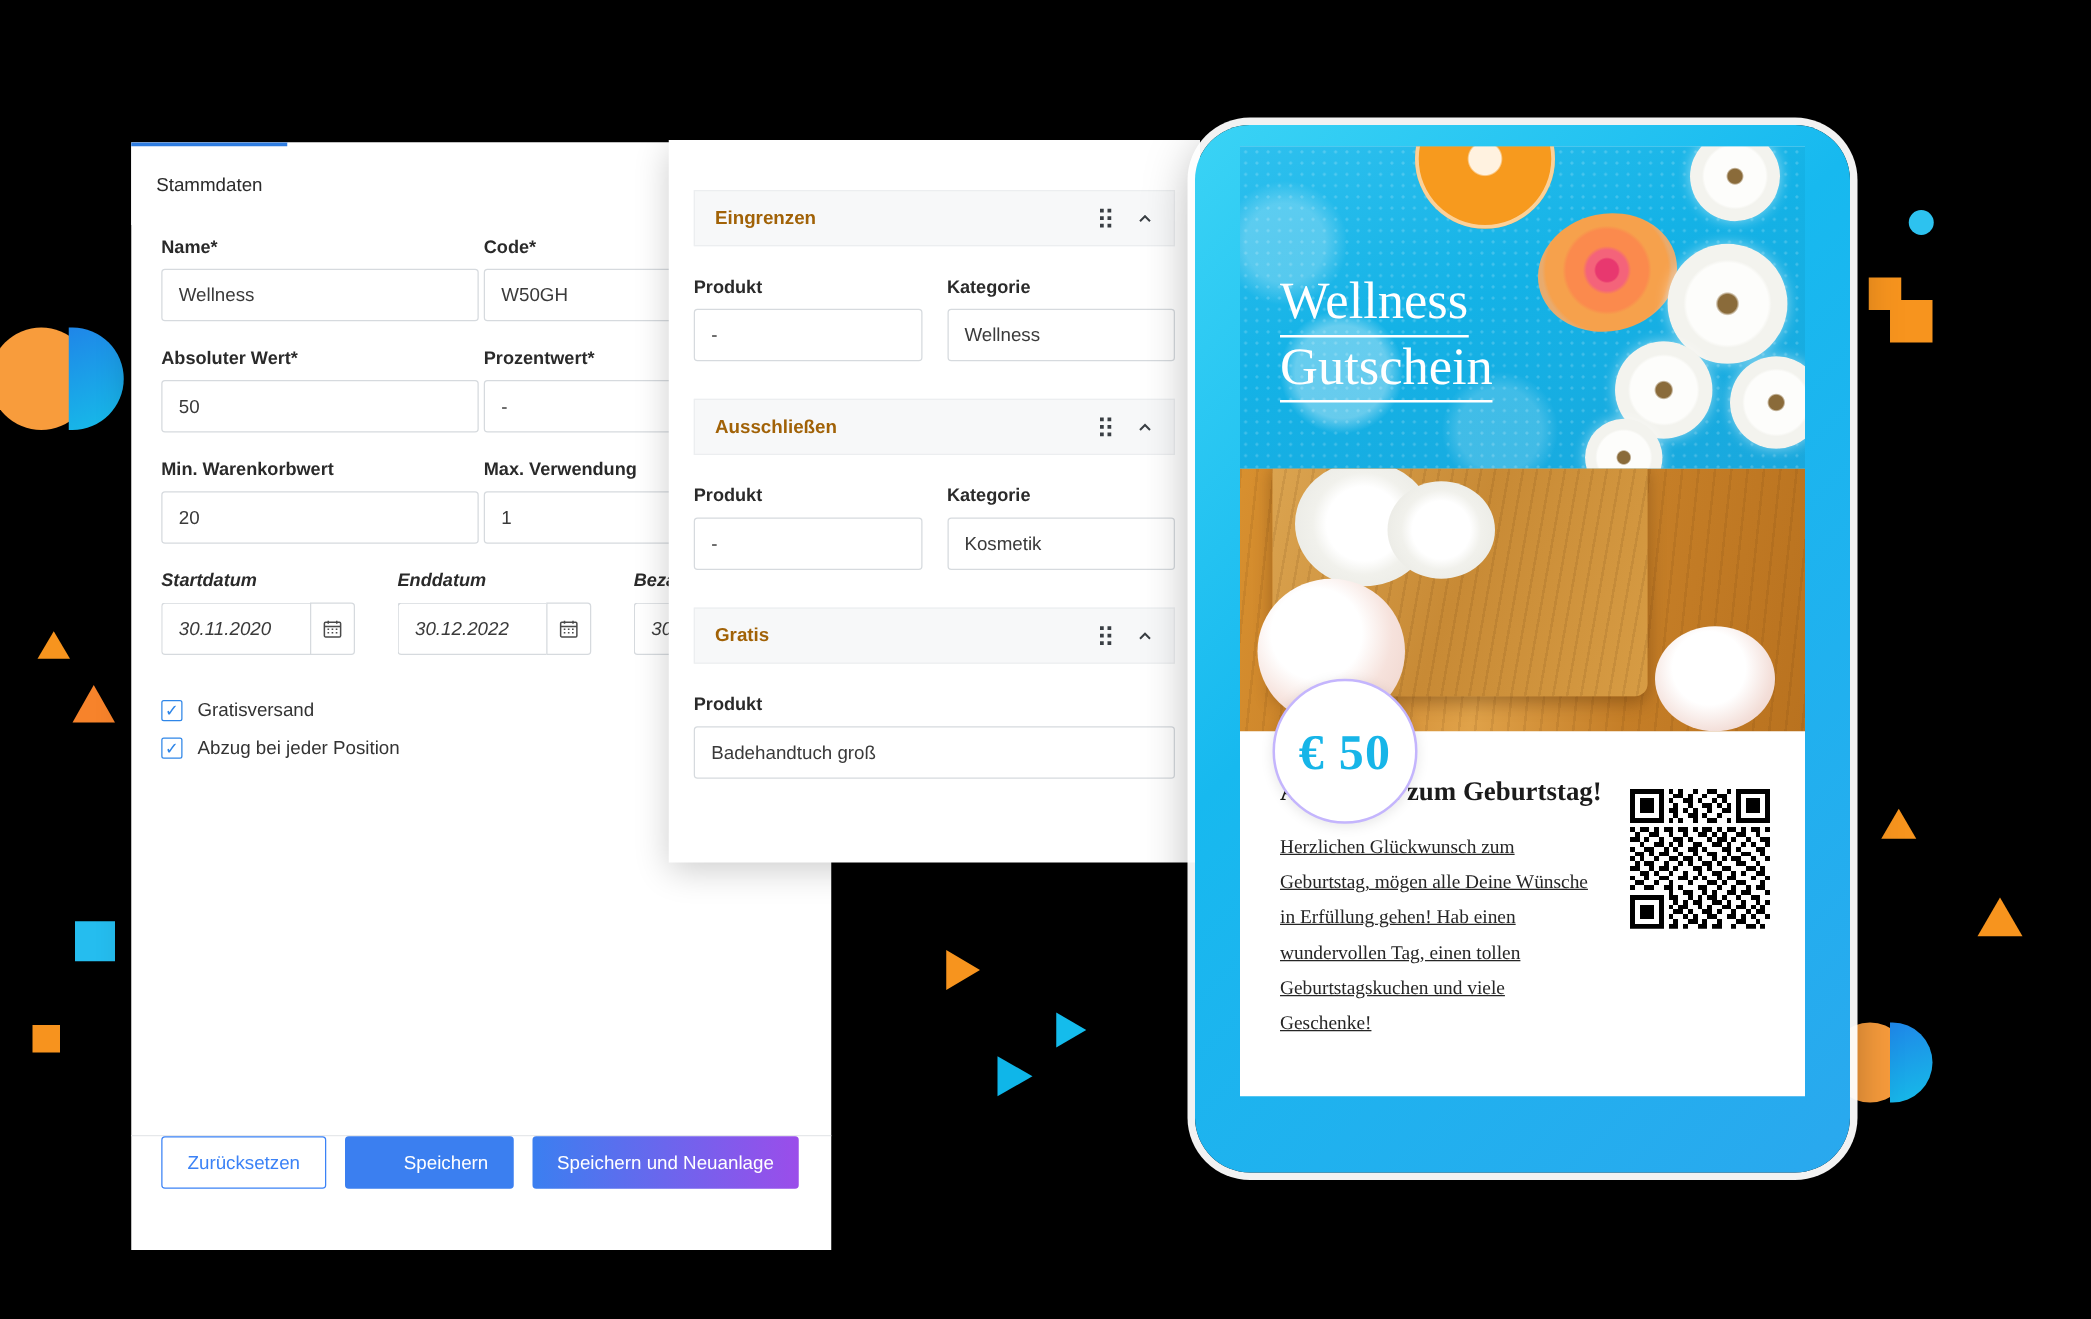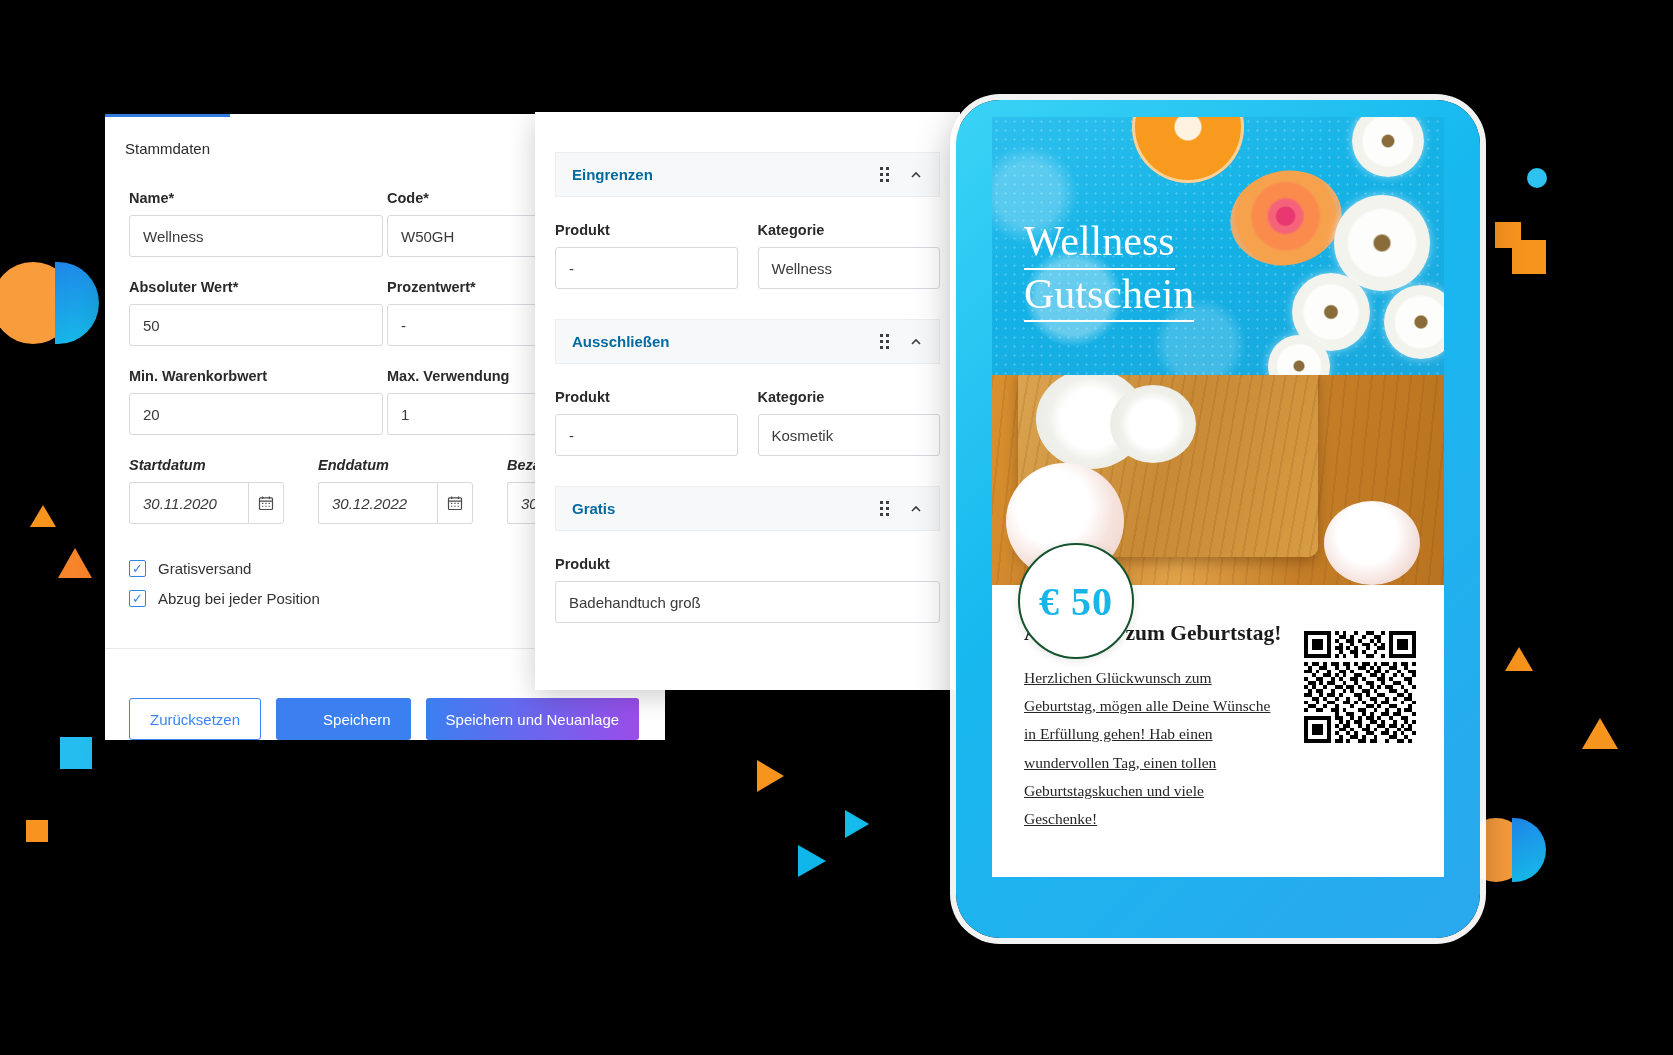--- a/index.html
+++ b/index.html
@@ -26,21 +26,21 @@
   .d-dot-cyan-tr { left:1527px; top:168px; width:20px; height:20px; border-radius:50%; background:#2dc2ef; }
   .d-sq-orange-tr1 { left:1495px; top:222px; width:26px; height:26px; background:#f7941e; }
   .d-sq-orange-tr2 { left:1512px; top:240px; width:34px; height:34px; background:#f7941e; }
   .d-tri-orange-mr { left:1505px; top:647px; width:0; height:0; border-left:14px solid transparent; border-right:14px solid transparent; border-bottom:24px solid #f7941e; }
   .d-tri-orange-br { left:1582px; top:718px; width:0; height:0; border-left:18px solid transparent; border-right:18px solid transparent; border-bottom:31px solid #f7941e; }
   .d-circle-orange-br { left:1464px; top:818px; width:64px; height:64px; border-radius:50%; background:#f89c3c; }
   .d-half-cyan-br { left:1512px; top:818px; width:34px; height:64px; border-radius:0 32px 32px 0; background:linear-gradient(160deg,#1f86e8,#16bde8); }
 
   
   .form-card {
-    position:absolute; left:105px; top:114px; width:560px; height:626px;
+    position:absolute; left:105px; top:114px; width:560px; height:886px;
     background:#fff; box-shadow:0 6px 26px rgba(0,0,0,.22);
   }
   .tab-strip { height:66px; position:relative; }
   .tab {
     position:absolute; left:0; top:0; width:125px; height:66px;
     background:#fff; border-top:3px solid #2f7de1;
     display:flex; align-items:center; justify-content:center;
     font-size:15px; color:#2b2b2b;
   }
   .tab-rest { position:absolute; left:125px; top:0; right:0; height:66px; background:#fff; }
@@ -63,38 +63,38 @@
   }
   .chk-row { display:flex; align-items:center; gap:12px; margin-bottom:13px; }
   .chk {
     width:17px; height:17px; border:1.5px solid #2f86e8; border-radius:2px;
     background:#fff; display:flex; align-items:center; justify-content:center;
     color:#2f86e8; font-size:13px; line-height:1;
   }
   .chk-lbl { font-size:15px; color:#333; }
   .form-foot {
     position:absolute; left:0; right:0; bottom:0; height:92px;
-    border-top:1px solid #e6e8ea; display:flex; align-items:flex-end; gap:15px; padding:0 24px;
+    border-top:1px solid #e6e8ea; display:flex; align-items:flex-start; gap:15px; padding:0 24px;
   }
   .btn { height:42px; border-radius:3px; display:flex; align-items:center; justify-content:center;
          font-size:15px; padding:0 20px; cursor:pointer; }
   .btn-outline { background:#fff; border:1px solid #3b82f6; color:#3b82f6; }
   .btn-primary { background:#3b7ff0; color:#fff; border:none;padding-left:47px; }
   .btn-gradient { background:linear-gradient(90deg,#3b7ff0,#9b4dea); color:#fff; border:none; }
 
   
   .mid-card {
     position:absolute; left:535px; top:112px; width:425px; height:578px;
     background:#fff; box-shadow:0 6px 26px rgba(0,0,0,.20);
     padding:40px 20px 0 20px;
   }
   .sec-head {
     height:45px; background:#f7f8f9; border:1px solid #eceef0;
     display:flex; align-items:center; padding:0 16px;
-    font-size:15px; font-weight:bold; color:#0369a1; margin-bottom:25px;
+    font-size:15px; font-weight:bold; color:#a16207; margin-bottom:25px;
   }
   .sec-head .sp { flex:1; }
   .grip { display:grid; grid-template-columns:repeat(2,3px); grid-template-rows:repeat(3,3px);
           gap:3px; margin-right:20px; }
   .grip i { background:#3a3f44; width:3px; height:3px; display:block; }
   .chev { width:14px; height:14px; color:#3a3f44; }
   .mid-row { display:flex; gap:20px; margin-bottom:30px; }
   .mid-fld { flex:1 1 0; min-width:0; }
   .mid-fld.full { flex:1 1 100%; }
 
@@ -161,21 +161,21 @@
     background:radial-gradient(circle, #ffffff 0 40%, #f1f1ec 55%, #e6e6e0 100%); }
   .hy1 { left:44px; top:-6px; width:110px; height:100px; }
   .hy2 { left:118px; top:10px; width:86px; height:78px; }
   .towel { position:absolute; left:14px; top:88px; width:118px; height:116px;
     border-radius:50%; background:radial-gradient(circle at 40% 38%, #ffffff 0 36%, #f6e2dc 60%, #eccfc6 100%); }
   .towel2 { position:absolute; left:332px; top:126px; width:96px; height:84px;
     border-radius:50%; background:radial-gradient(circle at 45% 40%, #ffffff 0 40%, #f3ded8 70%, #e9cdc4 100%); }
 
   .price-badge {
     position:absolute; left:26px; top:426px; width:116px; height:116px; z-index:6;
-    border-radius:50%; background:#fff; border:2px solid #14532d;
+    border-radius:50%; background:#fff; border:2px solid #c4b5fd;
     display:flex; align-items:center; justify-content:center;
     box-shadow:0 2px 10px rgba(0,0,0,.10);
   }
   .price-badge .pv {
     font-family:"Liberation Serif", serif; font-size:40px; font-weight:bold; color:#17b5e8;
     letter-spacing:1px;
   }
   .voucher-body { padding:36px 32px 0 32px; position:relative; }
   .v-head { font-family:"Liberation Serif", serif; font-weight:bold; font-size:21.5px; color:#1b1b1b; margin-bottom:18px; }
   .v-text { font-family:"Liberation Serif", serif; font-size:15.5px; line-height:1.82; color:#262626; width:252px;text-decoration:underline; }

